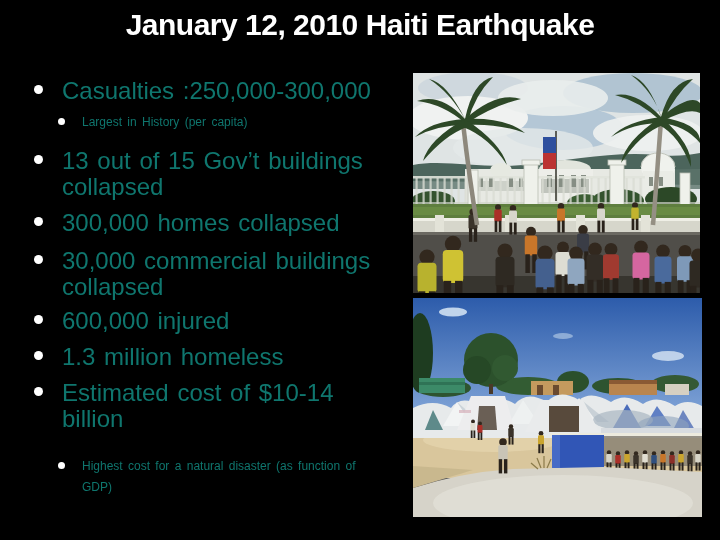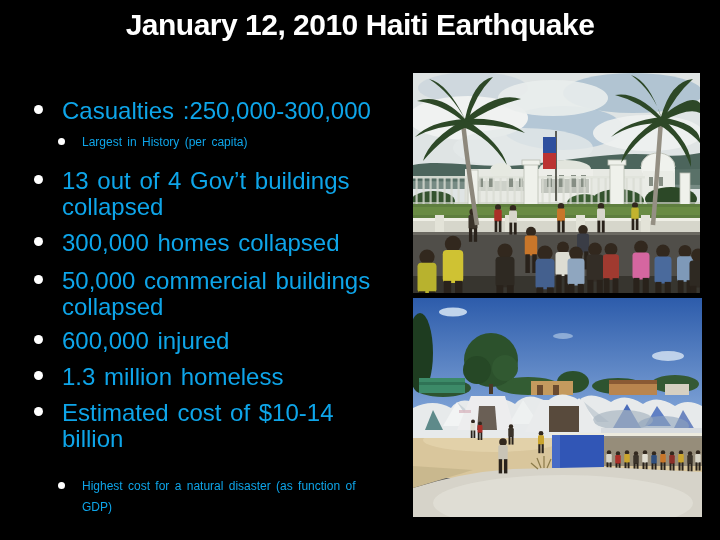--- a/index.html
+++ b/index.html
@@ -9,22 +9,22 @@
   }
   .slide { position: absolute; inset: 0; width: 720px; height: 540px; background: #000; }
 
   .title {
     position: absolute; top: 8px; left: 0; width: 720px; margin: 0;
     text-align: center; color: #fff; font-size: 30px; font-weight: 700;
     letter-spacing: -0.5px; white-space: nowrap;
   }
 
   .bullets {
-    position: absolute; left: 28px; top: 98px; width: 382px;
-    margin: 0; padding: 0; list-style: none; color: #0ea5e9;
+    position: absolute; left: 28px; top: 78px; width: 382px;
+    margin: 0; padding: 0; list-style: none; color: #0f766e;
   }
   .bullets li { position: relative; }
   .bullets li.l1 {
     font-size: 24px; line-height: 26px; padding-left: 34px;
     max-width: 332px; word-spacing: 2px;
   }
   .bullets li.l2 {
     font-size: 12px; line-height: 21px; padding-left: 28px; margin-left: 26px;
     max-width: 284px; word-spacing: 2px;
   }
@@ -53,23 +53,23 @@
 </head>
 <body>
 
 <div class="slide">
 
   <h1 class="title">January 12, 2010 Haiti Earthquake</h1>
 
   <ul class="bullets">
       <li class="l1"><span class="dot"></span><span>Casualties :250,000-300,000</span></li>
       <li class="l2"><span class="dot"></span><span>Largest in History (per capita)</span></li>
-      <li class="l1"><span class="dot"></span><span>13 out of 4 Gov’t buildings collapsed</span></li>
+      <li class="l1"><span class="dot"></span><span>13 out of 15 Gov’t buildings collapsed</span></li>
       <li class="l1"><span class="dot"></span><span>300,000 homes collapsed</span></li>
-      <li class="l1"><span class="dot"></span><span>50,000 commercial buildings collapsed</span></li>
+      <li class="l1"><span class="dot"></span><span>30,000 commercial buildings collapsed</span></li>
       <li class="l1"><span class="dot"></span><span>600,000 injured</span></li>
       <li class="l1"><span class="dot"></span><span>1.3 million homeless</span></li>
       <li class="l1"><span class="dot"></span><span>Estimated cost of $10-14 billion</span></li>
       <li class="l2"><span class="dot"></span><span>Highest cost for a natural disaster (as function of GDP)</span></li>
     </ul>
 
   <figure class="photo photo-top">
     <svg viewBox="0 0 287 220" preserveAspectRatio="none">
       <defs>
         <pattern id="pk" width="7" height="30" patternUnits="userSpaceOnUse">

